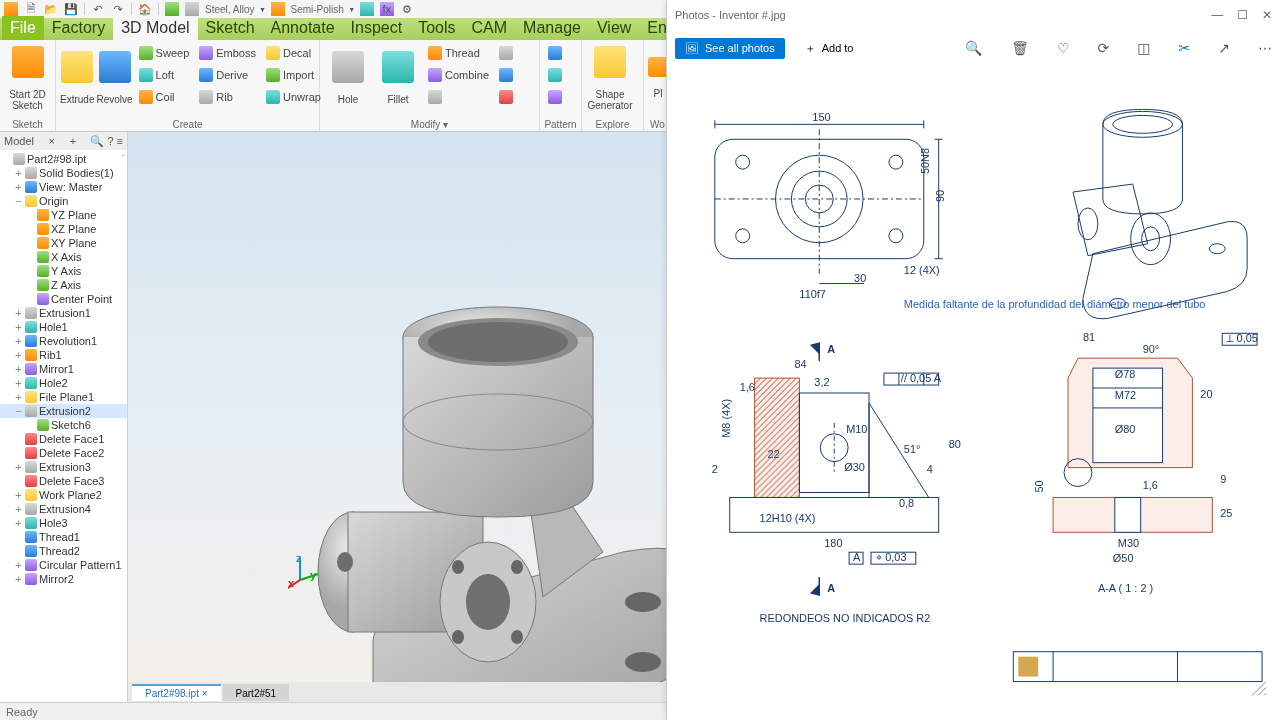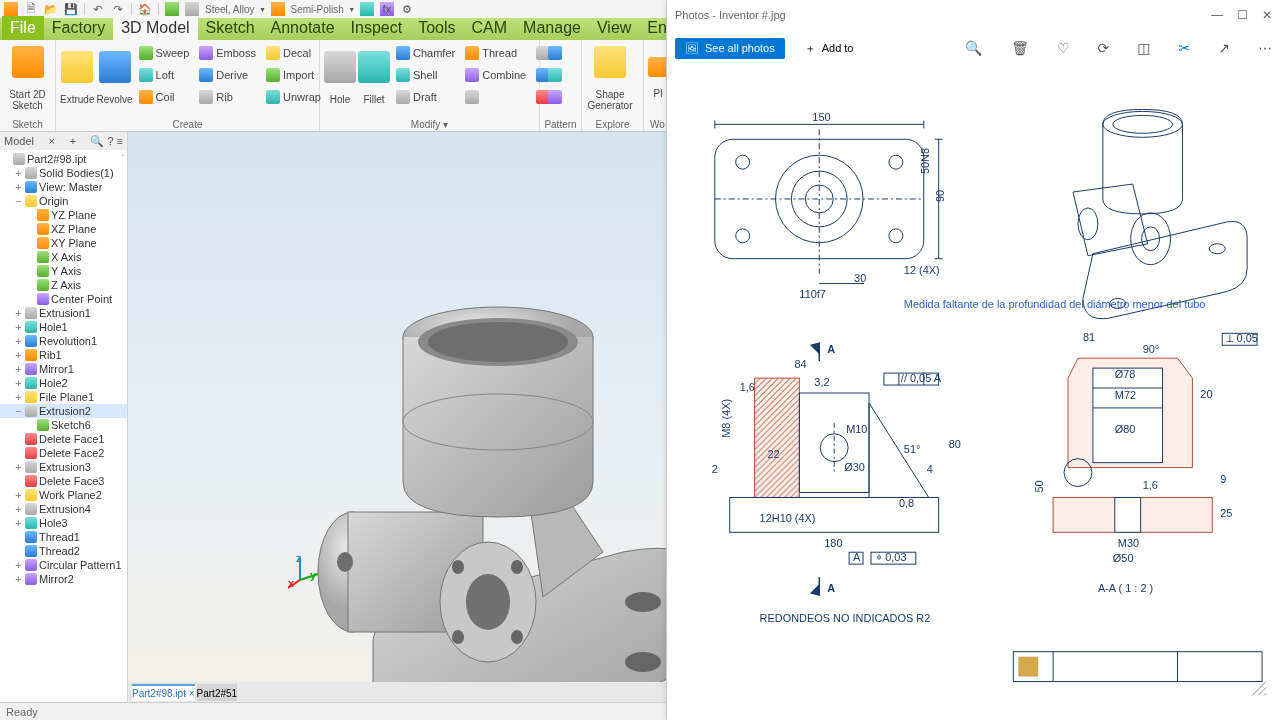--- a/index.html
+++ b/index.html
@@ -49,21 +49,21 @@
 
 .canvas-wrap{flex:1;display:flex;flex-direction:column;position:relative}
 .canvas{flex:1;background:linear-gradient(180deg,#d4e4f0 0%,#e8eff4 55%,#f2f0ea 100%);position:relative;overflow:hidden}
 .axis{position:absolute;left:160px;bottom:90px;width:40px;height:40px}
 .axis .z{position:absolute;left:8px;top:0;color:#28c;font-weight:bold}
 .axis .y{position:absolute;left:22px;top:17px;color:#1a1;font-weight:bold}
 .axis .x{position:absolute;left:0;top:25px;color:#d22;font-weight:bold}
 
 .model{position:absolute;left:155px;top:160px;width:420px;height:440px}
 .doc-tabs{height:20px;background:#e8e8e8;display:flex;align-items:center;padding-left:4px;gap:2px}
-.doc-tab{padding:2px 0;font-size:10px;background:#d4d4d4;border-top:2px solid transparent;cursor:pointer}
+.doc-tab{padding:2px 13px;font-size:10px;background:#d4d4d4;border-top:2px solid transparent;cursor:pointer}
 .doc-tab.active{background:#fff;border-top-color:#5aa0e0;color:#2a6fb5}
 
 .photos{position:absolute;right:0;top:0;width:614px;height:720px;background:#fff;border-left:1px solid #c8c8c8;display:flex;flex-direction:column;box-shadow:-2px 0 6px rgba(0,0,0,.08)}
 .ph-title{height:30px;display:flex;align-items:center;justify-content:space-between;padding:0 8px;color:#666;font-size:12px}
 .ph-title .ctrls{display:flex;gap:14px}
 .ph-title .ctrls span{cursor:pointer;font-size:12px}
 .ph-tool{height:36px;display:flex;align-items:center;justify-content:space-between;padding:0 8px}
 .ph-left{display:flex;align-items:center;gap:10px}
 .ph-btn{display:flex;align-items:center;gap:6px;padding:4px 10px;border-radius:2px;cursor:pointer;font-size:12px}
 .ph-blue{background:#0078d4;color:#fff}
@@ -190,34 +190,20 @@
     </div>
     <div class="panel" style="width:220px">
       <div class="panel-body">
         <div class="big-btn">
             <div class="glyph c-gray"></div>
             <div class="lbl">Hole</div>
           </div>
         <div class="big-btn">
             <div class="glyph c-teal"></div>
             <div class="lbl">Fillet</div>
-          </div>
-        <div class="btn-col" id="mo1">
-            <div class="sm-btn">
-              <span class="g c-blue"></span>
-              <span>Chamfer</span>
-            </div>
-            <div class="sm-btn">
-              <span class="g c-teal"></span>
-              <span>Shell</span>
-            </div>
-            <div class="sm-btn">
-              <span class="g c-gray"></span>
-              <span>Draft</span>
-            </div>
           </div>
           <div class="btn-col" id="mo2">
             <div class="sm-btn">
               <span class="g c-orange"></span>
               <span>Thread</span>
             </div>
             <div class="sm-btn">
               <span class="g c-purple"></span>
               <span>Combine</span>
             </div>

